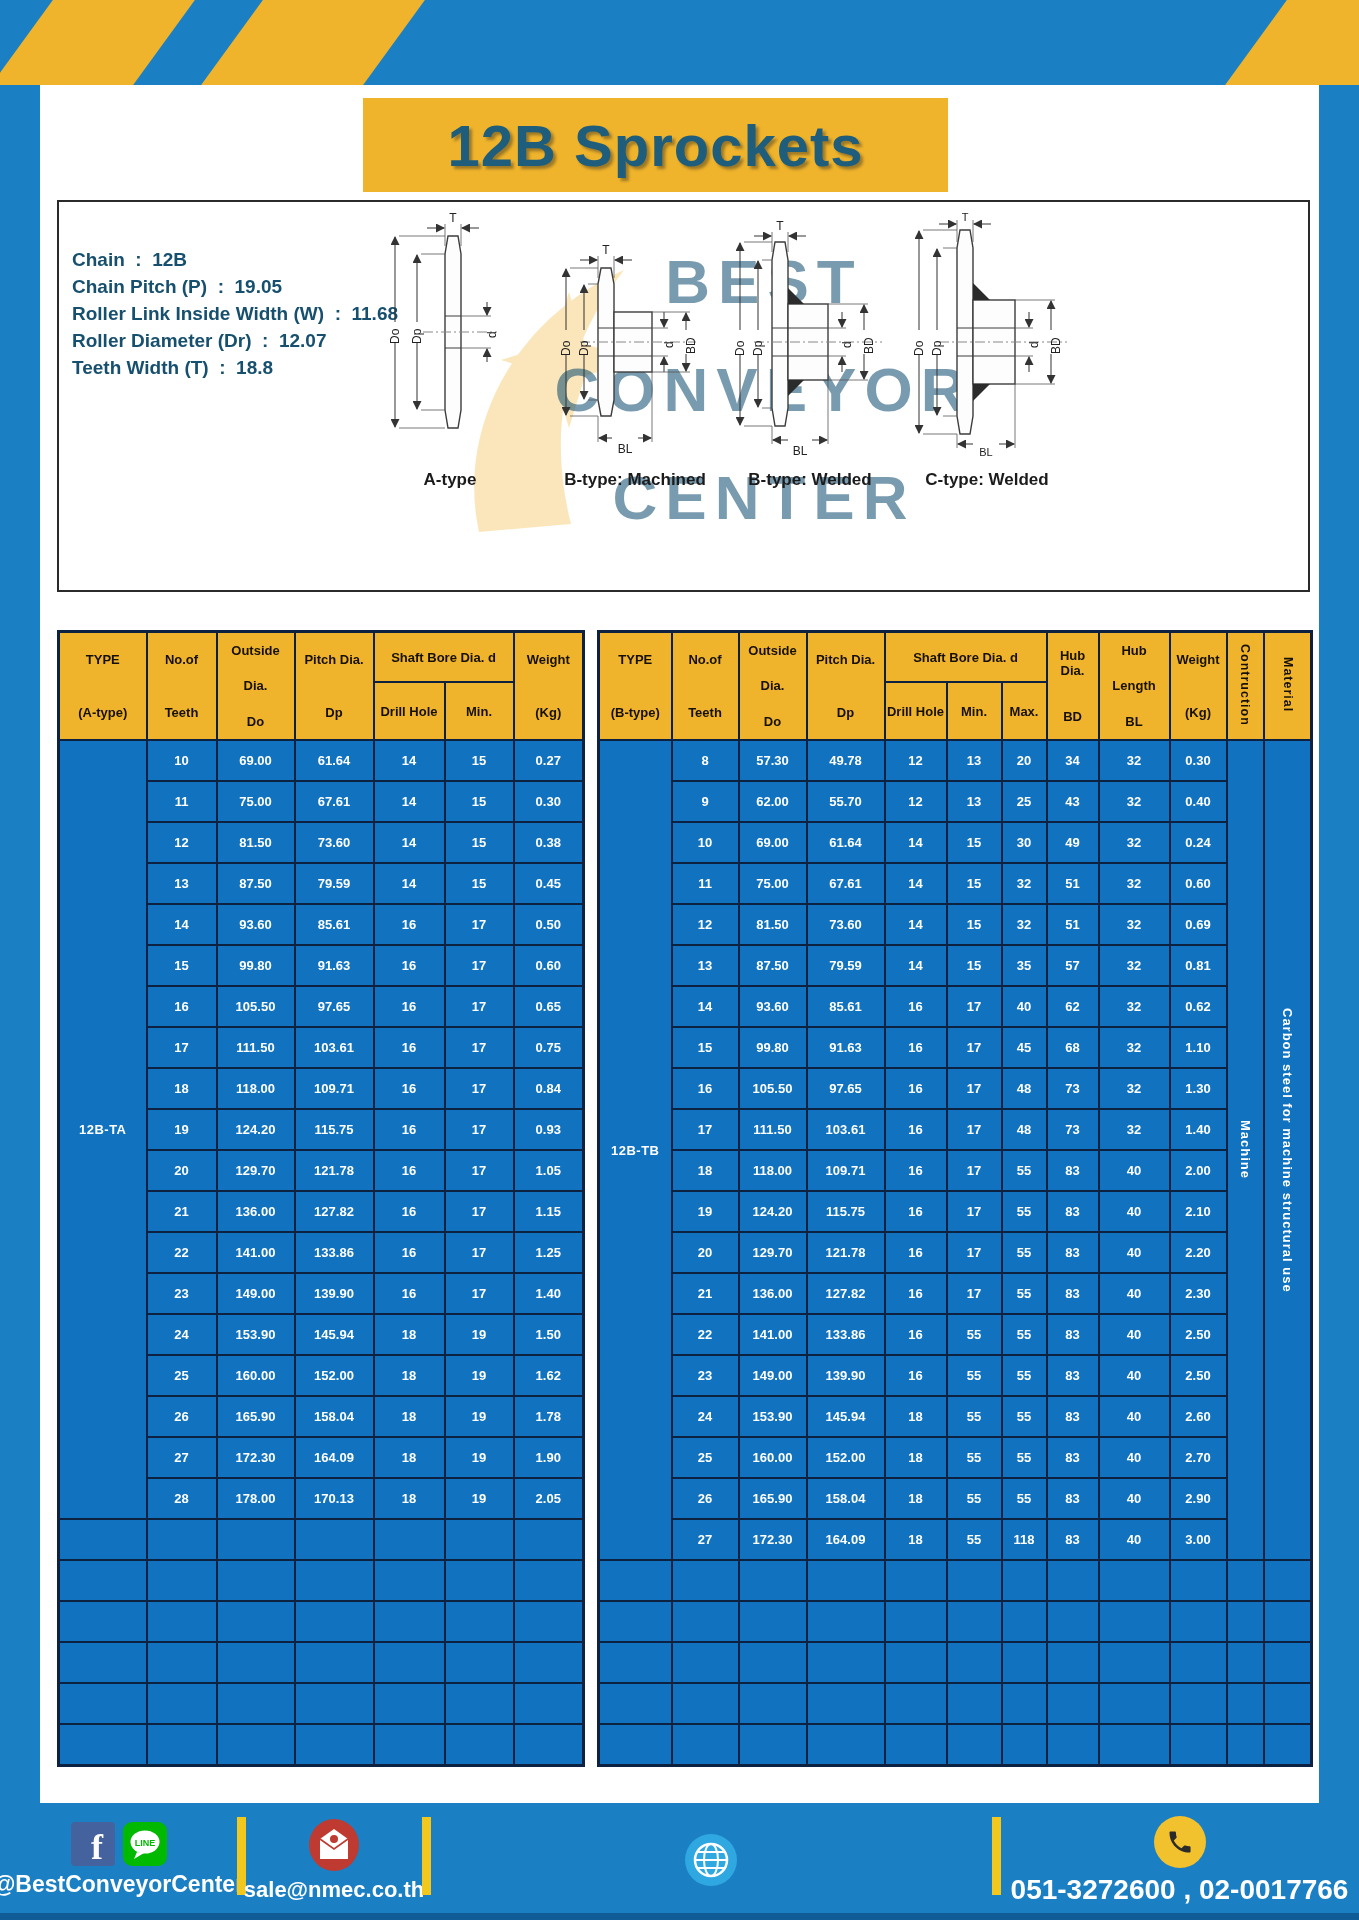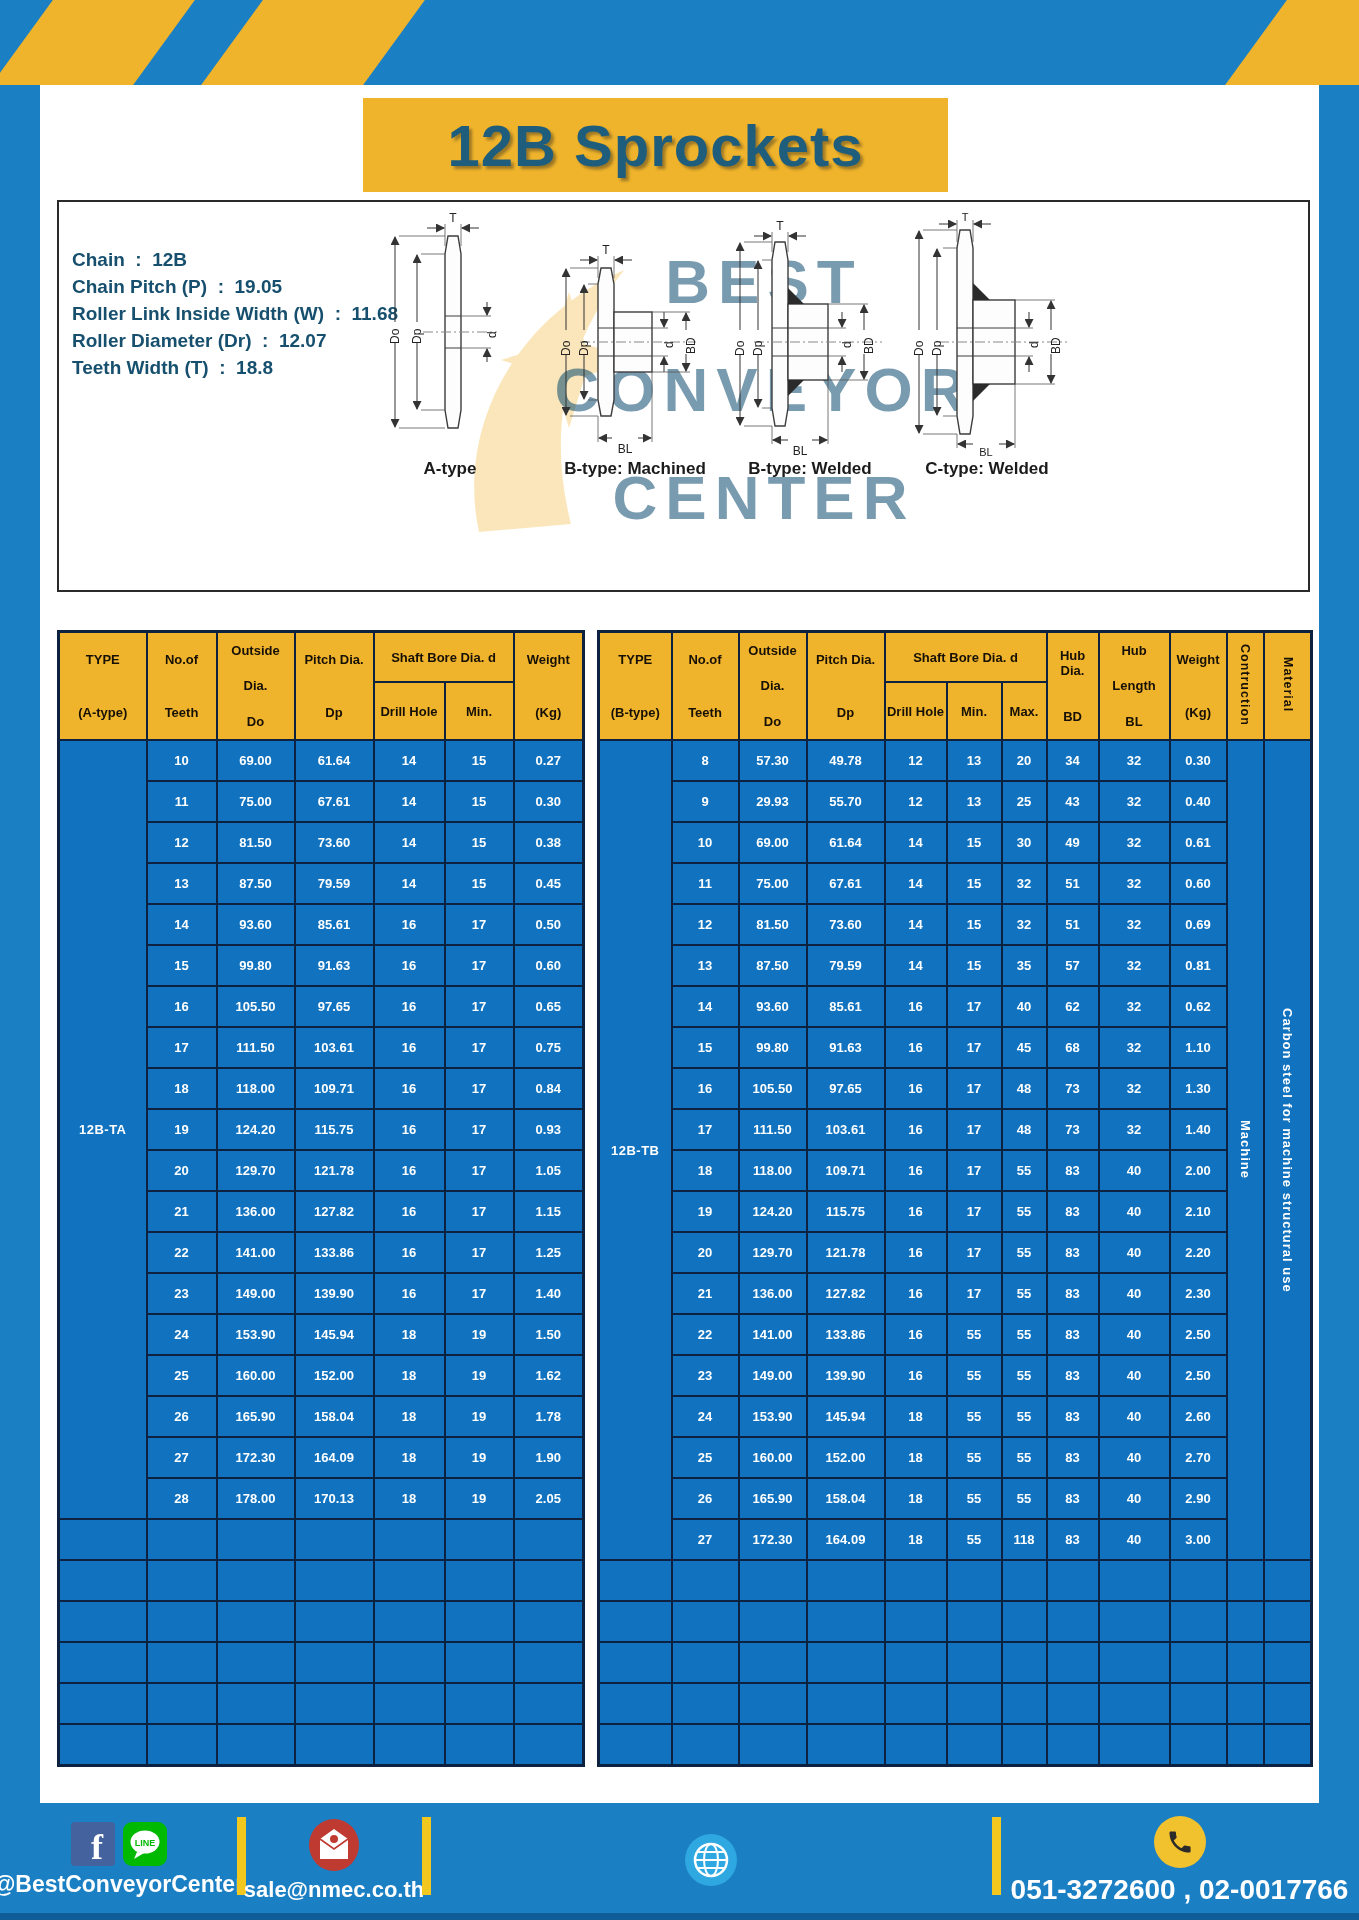--- a/index.html
+++ b/index.html
@@ -18,21 +18,21 @@
   .title-box h1{font-size:58px;font-weight:bold;color:var(--title-text);text-shadow:3px 3px 3px rgba(30,30,30,.4);letter-spacing:1px}
   
   .panel{position:absolute;left:57px;top:200px;width:1253px;height:392px;background:#fff;border:2px solid #2a2a2a;z-index:3}
   .wm{position:absolute;left:470px;top:26px;width:470px;text-align:center;color:#0c4a6e;opacity:.55;font-weight:bold;z-index:1}
   .wm div{font-size:62px;line-height:108px;letter-spacing:8px}
   .wm-logo{position:absolute;left:360px;top:30px;width:320px;height:330px;opacity:.32;z-index:1}
   .spec{position:absolute;left:13px;top:44px;z-index:2}
   .spec-line{font-size:19px;line-height:27px;font-weight:bold;color:var(--spec-text);white-space:pre}
   .variant{position:absolute;top:10px;text-align:center;z-index:2}
   .variant svg{display:block}
-  .vlabel{margin-top:2px;font-size:17px;font-weight:bold;color:#1b1b1b}
+  .vlabel{margin-top:13px;font-size:17px;font-weight:bold;color:#1b1b1b}
   
   .sheet-table{border-collapse:collapse;table-layout:fixed;position:absolute;background:var(--cell-blue);border:3px solid var(--grid);z-index:3}
   .sheet-table th,.sheet-table td{border:2px solid var(--grid);overflow:hidden}
   .sheet-table th{background:var(--header-yellow);color:#171007;font-size:13px;font-weight:bold;text-align:center}
   .sheet-table thead tr:first-child th{height:46px}
   .sheet-table thead tr:nth-child(2) th{height:52px}
   .hw{display:flex;flex-direction:column;justify-content:space-around;align-items:center;height:106px}
   .th-vert .vtext{display:inline-block;writing-mode:vertical-rl;line-height:1;letter-spacing:1px;font-size:12.5px}
   .sheet-table td{height:41px;color:#fff;font-weight:bold;font-size:13px;text-align:center;background:var(--cell-blue)}
   .type-cell{font-size:13px;letter-spacing:.5px}
@@ -602,39 +602,39 @@
           <td>13</td>
           <td>20</td>
           <td>34</td>
           <td>32</td>
           <td>0.30</td>
           <td rowspan="20" class="vert-cell">Machine</td>
           <td rowspan="20" class="vert-cell">Carbon steel for machine structural use</td>
         </tr>
         <tr>
           <td>9</td>
-          <td>29.93</td>
+          <td>62.00</td>
           <td>55.70</td>
           <td>12</td>
           <td>13</td>
           <td>25</td>
           <td>43</td>
           <td>32</td>
           <td>0.40</td>
         </tr>
         <tr>
           <td>10</td>
           <td>69.00</td>
           <td>61.64</td>
           <td>14</td>
           <td>15</td>
           <td>30</td>
           <td>49</td>
           <td>32</td>
-          <td>0.61</td>
+          <td>0.24</td>
         </tr>
         <tr>
           <td>11</td>
           <td>75.00</td>
           <td>67.61</td>
           <td>14</td>
           <td>15</td>
           <td>32</td>
           <td>51</td>
           <td>32</td>

